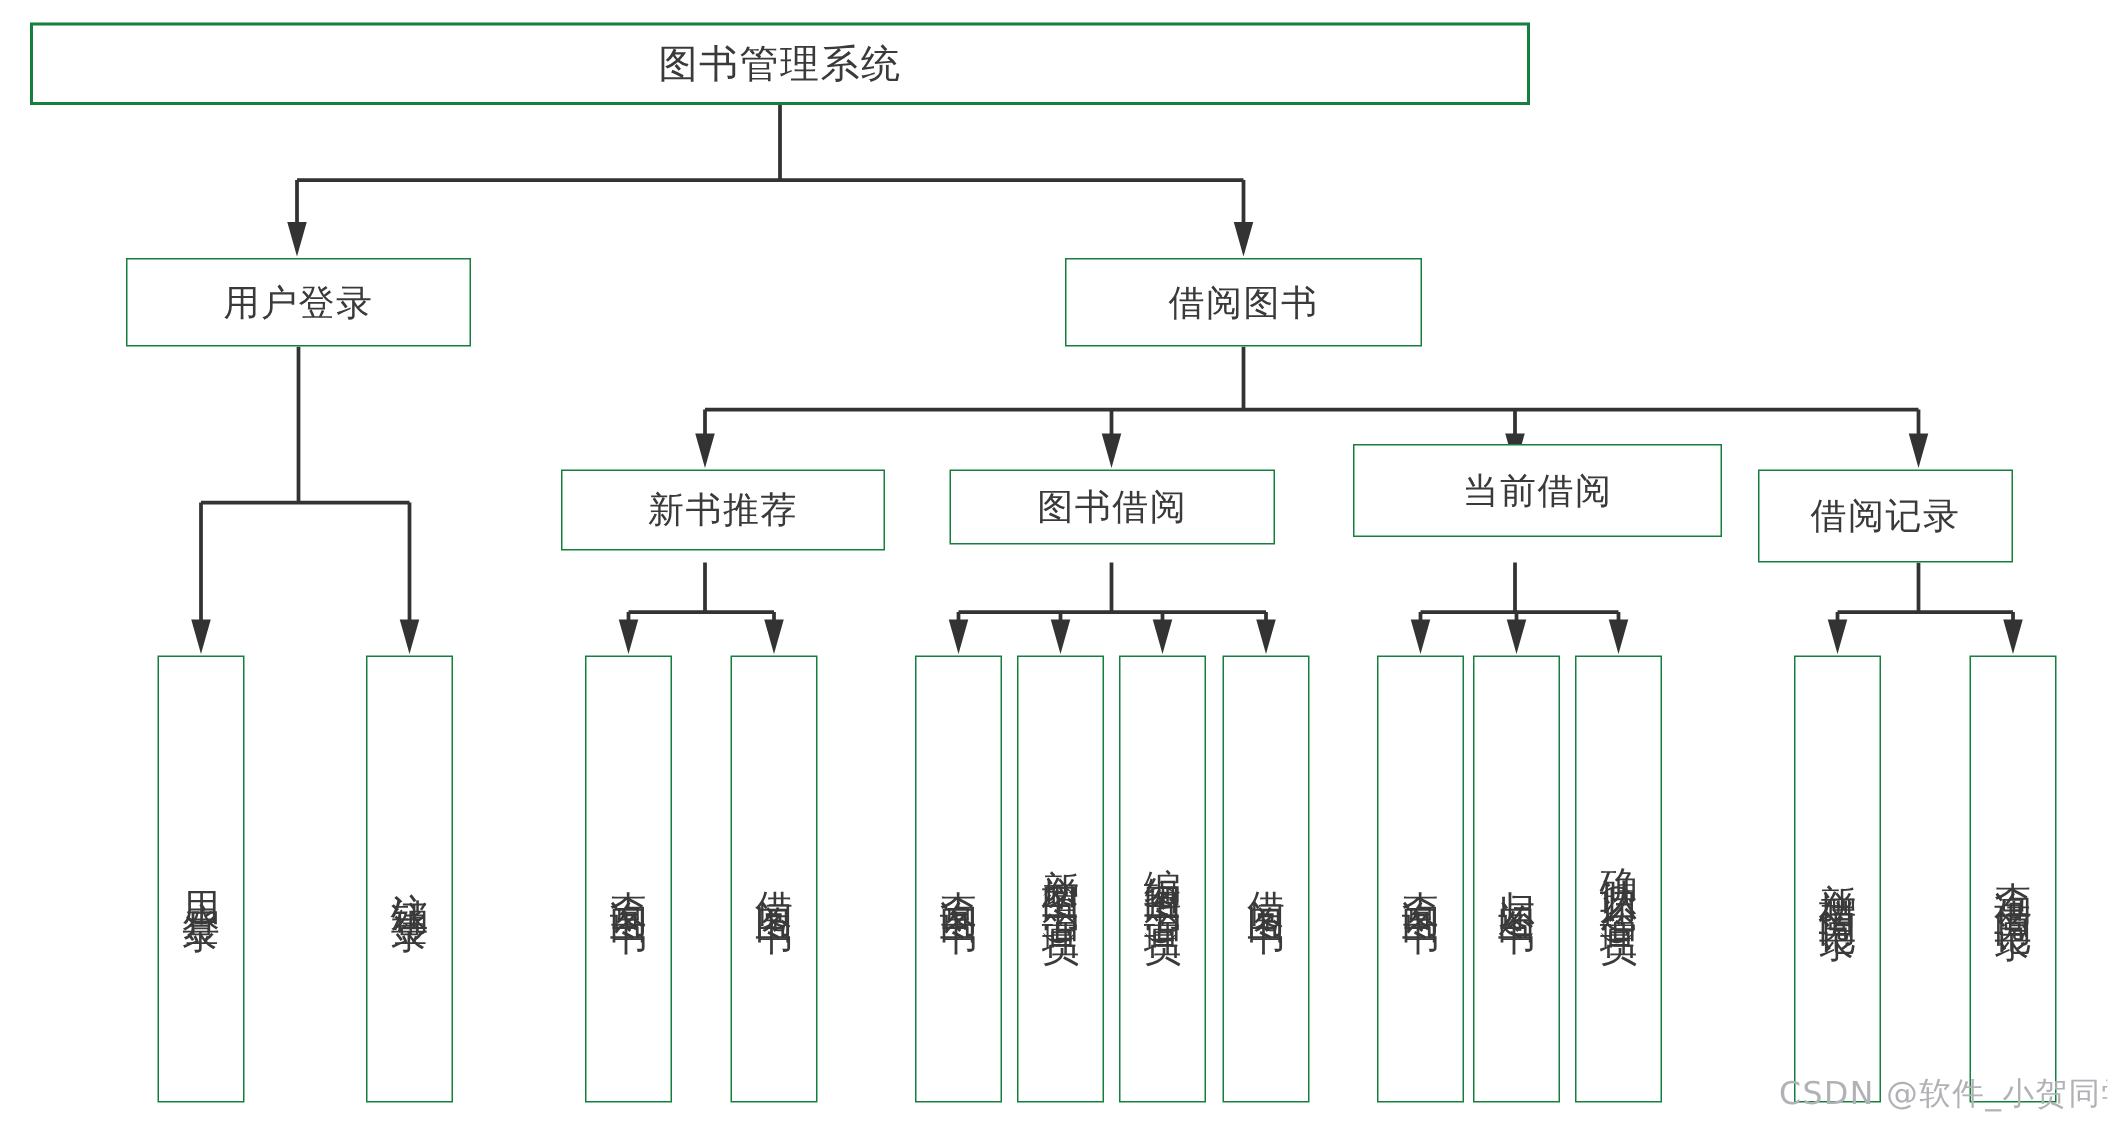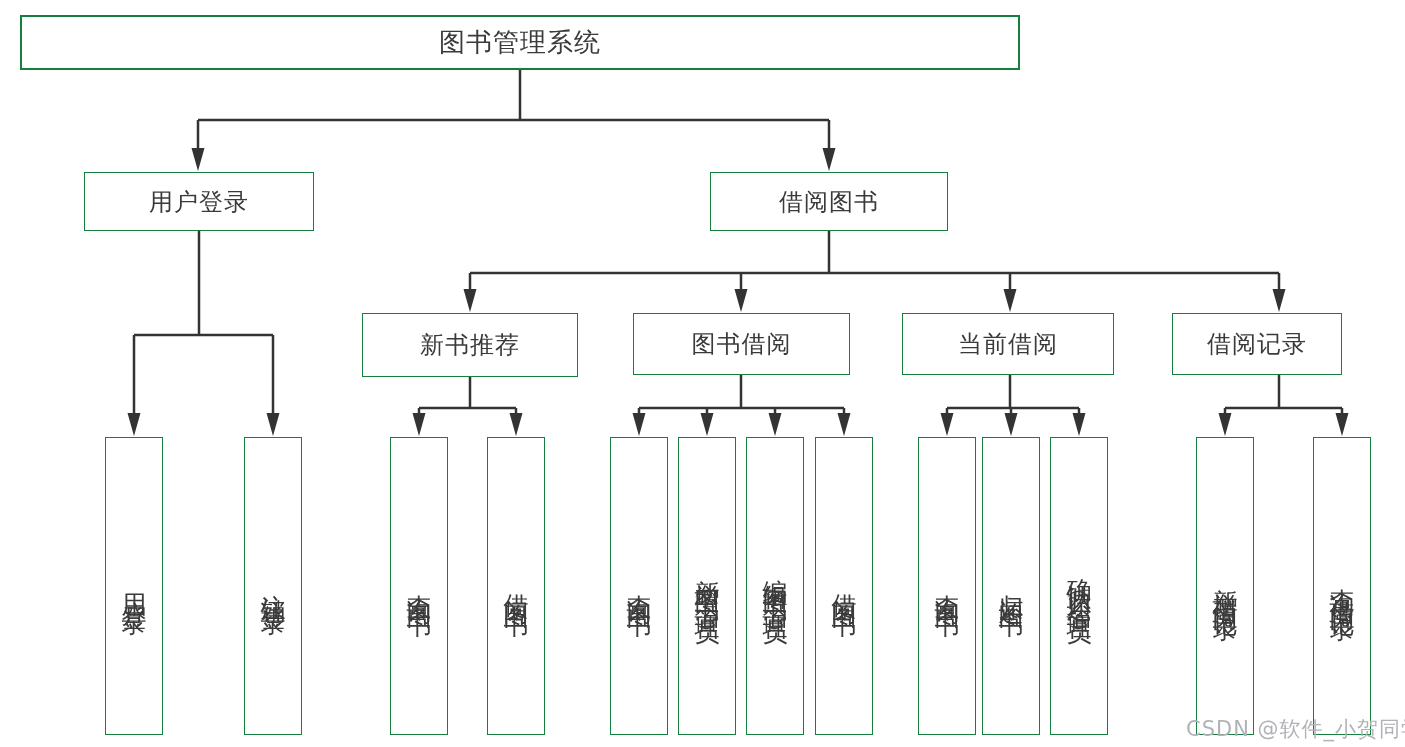--- a/index.html
+++ b/index.html
@@ -81,27 +81,27 @@
     <span>图书管理系统</span>
   </div>
 
   <div class="box h" style="left:84px;top:172px;width:230px;height:59px">
     <span>用户登录</span>
   </div>
   <div class="box h" style="left:710px;top:172px;width:238px;height:59px">
     <span>借阅图书</span>
   </div>
 
-  <div class="box h" style="left:362px;top:313px;width:216px;height:64px">
+  <div class="box h" style="left:374px;top:313px;width:216px;height:54px">
     <span>新书推荐</span>
   </div>
-  <div class="box h" style="left:633px;top:313px;width:217px;height:62px">
+  <div class="box h" style="left:633px;top:313px;width:217px;height:50px">
     <span>图书借阅</span>
   </div>
-  <div class="box h" style="left:902px;top:313px;width:212px;height:62px">
+  <div class="box h" style="left:902px;top:296px;width:246px;height:62px">
     <span>当前借阅</span>
   </div>
   <div class="box h" style="left:1172px;top:313px;width:170px;height:62px">
     <span>借阅记录</span>
   </div>
 
   <div class="box leaf" style="left:105px">
     <span>用户登录</span>
   </div>
   <div class="box leaf" style="left:244px">

